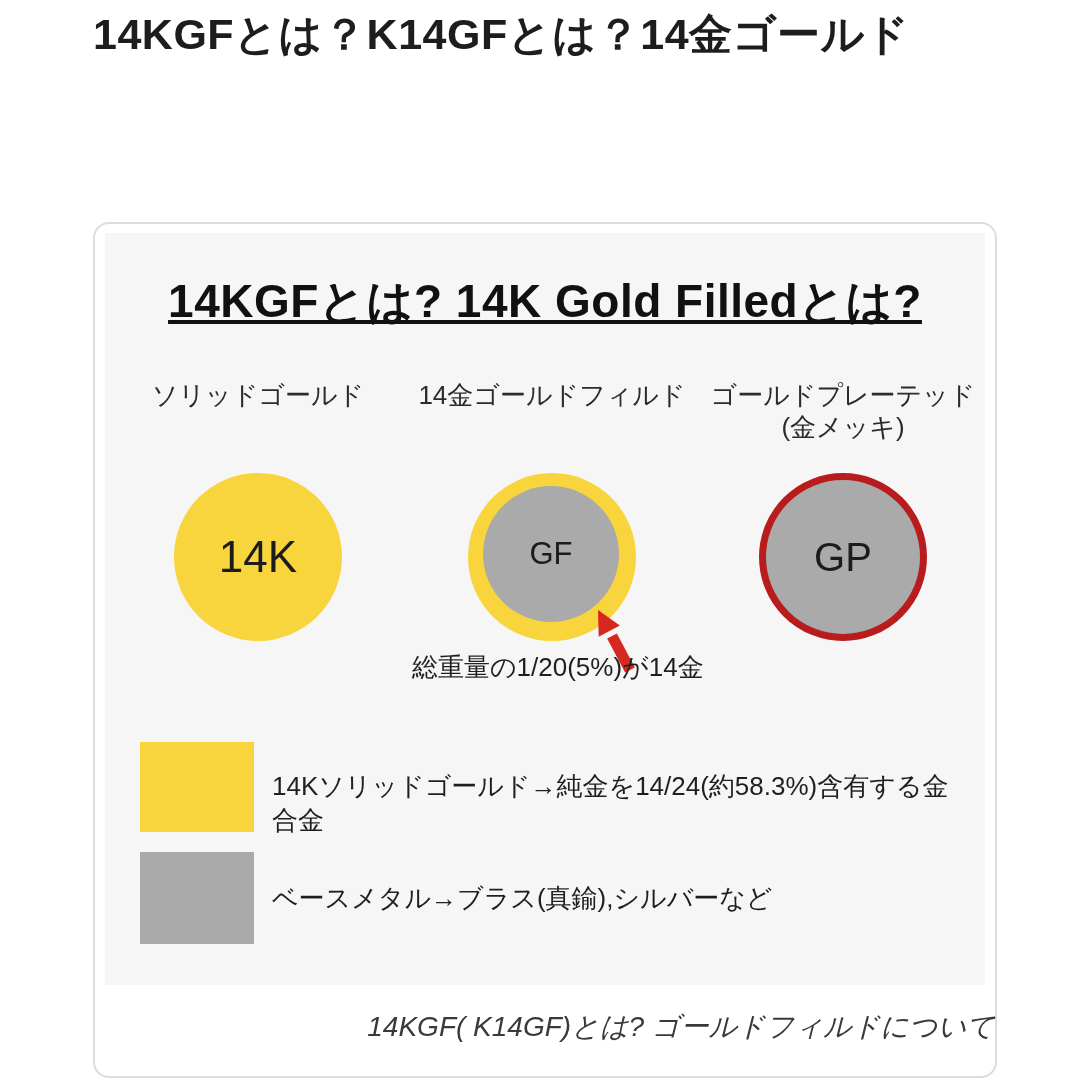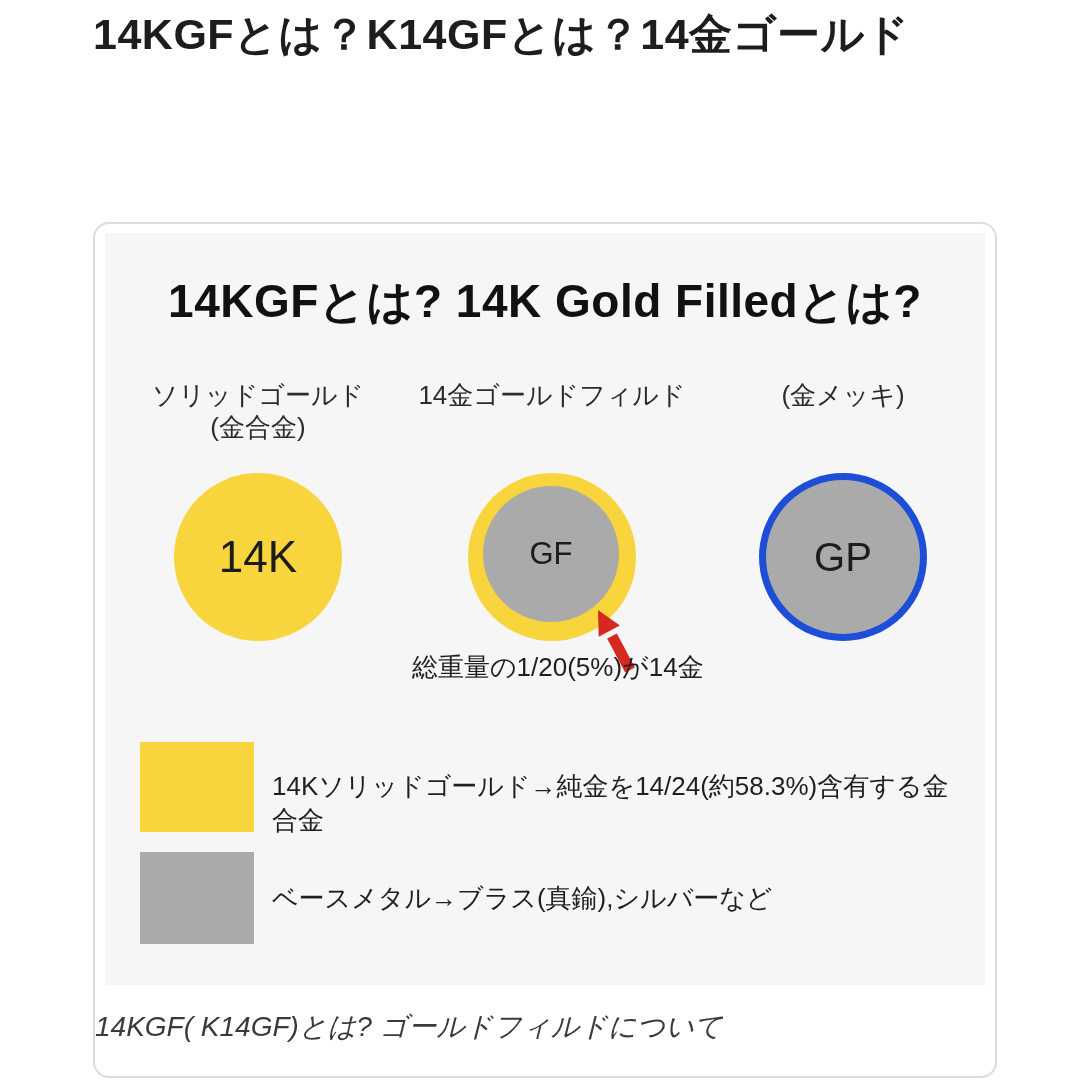--- a/index.html
+++ b/index.html
@@ -23,20 +23,21 @@
     box-sizing:border-box;margin:0;
   }
   .art{
     position:absolute;left:10px;top:9px;width:880px;height:752px;
     background:#f6f6f7;
   }
   .art-heading{
     position:absolute;left:0;top:40px;width:100%;text-align:center;
     font-size:46px;line-height:56px;font-weight:700;color:#111111;
     letter-spacing:0.5px;
+    text-decoration:underline;
   }
   .col-label{
     position:absolute;top:146px;width:300px;text-align:center;
     font-size:26px;line-height:32px;color:#2b2b2b;
   }
   .col-label.c1{left:3px;}
   .col-label.c2{left:297px;}
   .col-label.c3{left:588px;}
   .col-label .sub{display:block;}
 
@@ -46,21 +47,21 @@
     display:flex;align-items:center;justify-content:center;
   }
   .circle.solid{left:69px;background:#F8D53C;font-size:44px;color:#1c1c1c;}
   .circle.filled{left:363px;background:#F8D53C;}
   .circle.filled .core{
     position:absolute;left:15px;top:13px;width:136px;height:136px;border-radius:50%;
     background:#AAAAAA;display:flex;align-items:center;justify-content:center;
     font-size:31px;color:#1c1c1c;
   }
   .circle.plated{
-    left:654px;background:#AAAAAA;border:7px solid #1d4ed8;box-sizing:border-box;
+    left:654px;background:#AAAAAA;border:7px solid #b91c1c;box-sizing:border-box;
     font-size:40px;color:#1c1c1c;
   }
 
   
   .arrow-svg{position:absolute;left:470px;top:362px;width:70px;height:90px;}
 
   
   .annotation{
     position:absolute;left:307px;top:416px;width:560px;
     font-size:26px;line-height:37px;color:#1f1f1f;
@@ -73,44 +74,44 @@
   .legend-swatch.gray{top:619px;height:92px;background:#AAAAAA;}
   .legend-label{
     position:absolute;left:167px;width:700px;
     font-size:26px;line-height:34px;color:#1f1f1f;
   }
   .legend-label.l1{top:536px;}
   .legend-label.l2{top:648px;}
 
   
   .caption{
-    position:absolute;left:0;top:786px;width:100%;text-align:left;
+    position:absolute;left:0;top:786px;width:100%;text-align:right;
     font-style:italic;font-size:28px;line-height:34px;color:#3a3a3a;
   }
 </style>
 </head>
 <body>
 
 <h1 class="page-title">
   <span class="line">14KGFとは？K14GFとは？14金ゴールド</span>
 </h1>
 
 <figure class="card">
   <div class="art">
 
     <div class="art-heading">14KGFとは? 14K Gold Filledとは?</div>
 
     <div class="col-label c1">
       <span class="sub">ソリッドゴールド</span>
-      <span class="sub">(金合金)</span>
     </div>
     <div class="col-label c2">
       <span class="sub">14金ゴールドフィルド</span>
     </div>
     <div class="col-label c3">
+      <span class="sub">ゴールドプレーテッド</span>
       <span class="sub">(金メッキ)</span>
     </div>
 
     <div class="circle solid">
       <span>14K</span>
     </div>
 
     <div class="circle filled">
       <div class="core">
         <span>GF</span>

